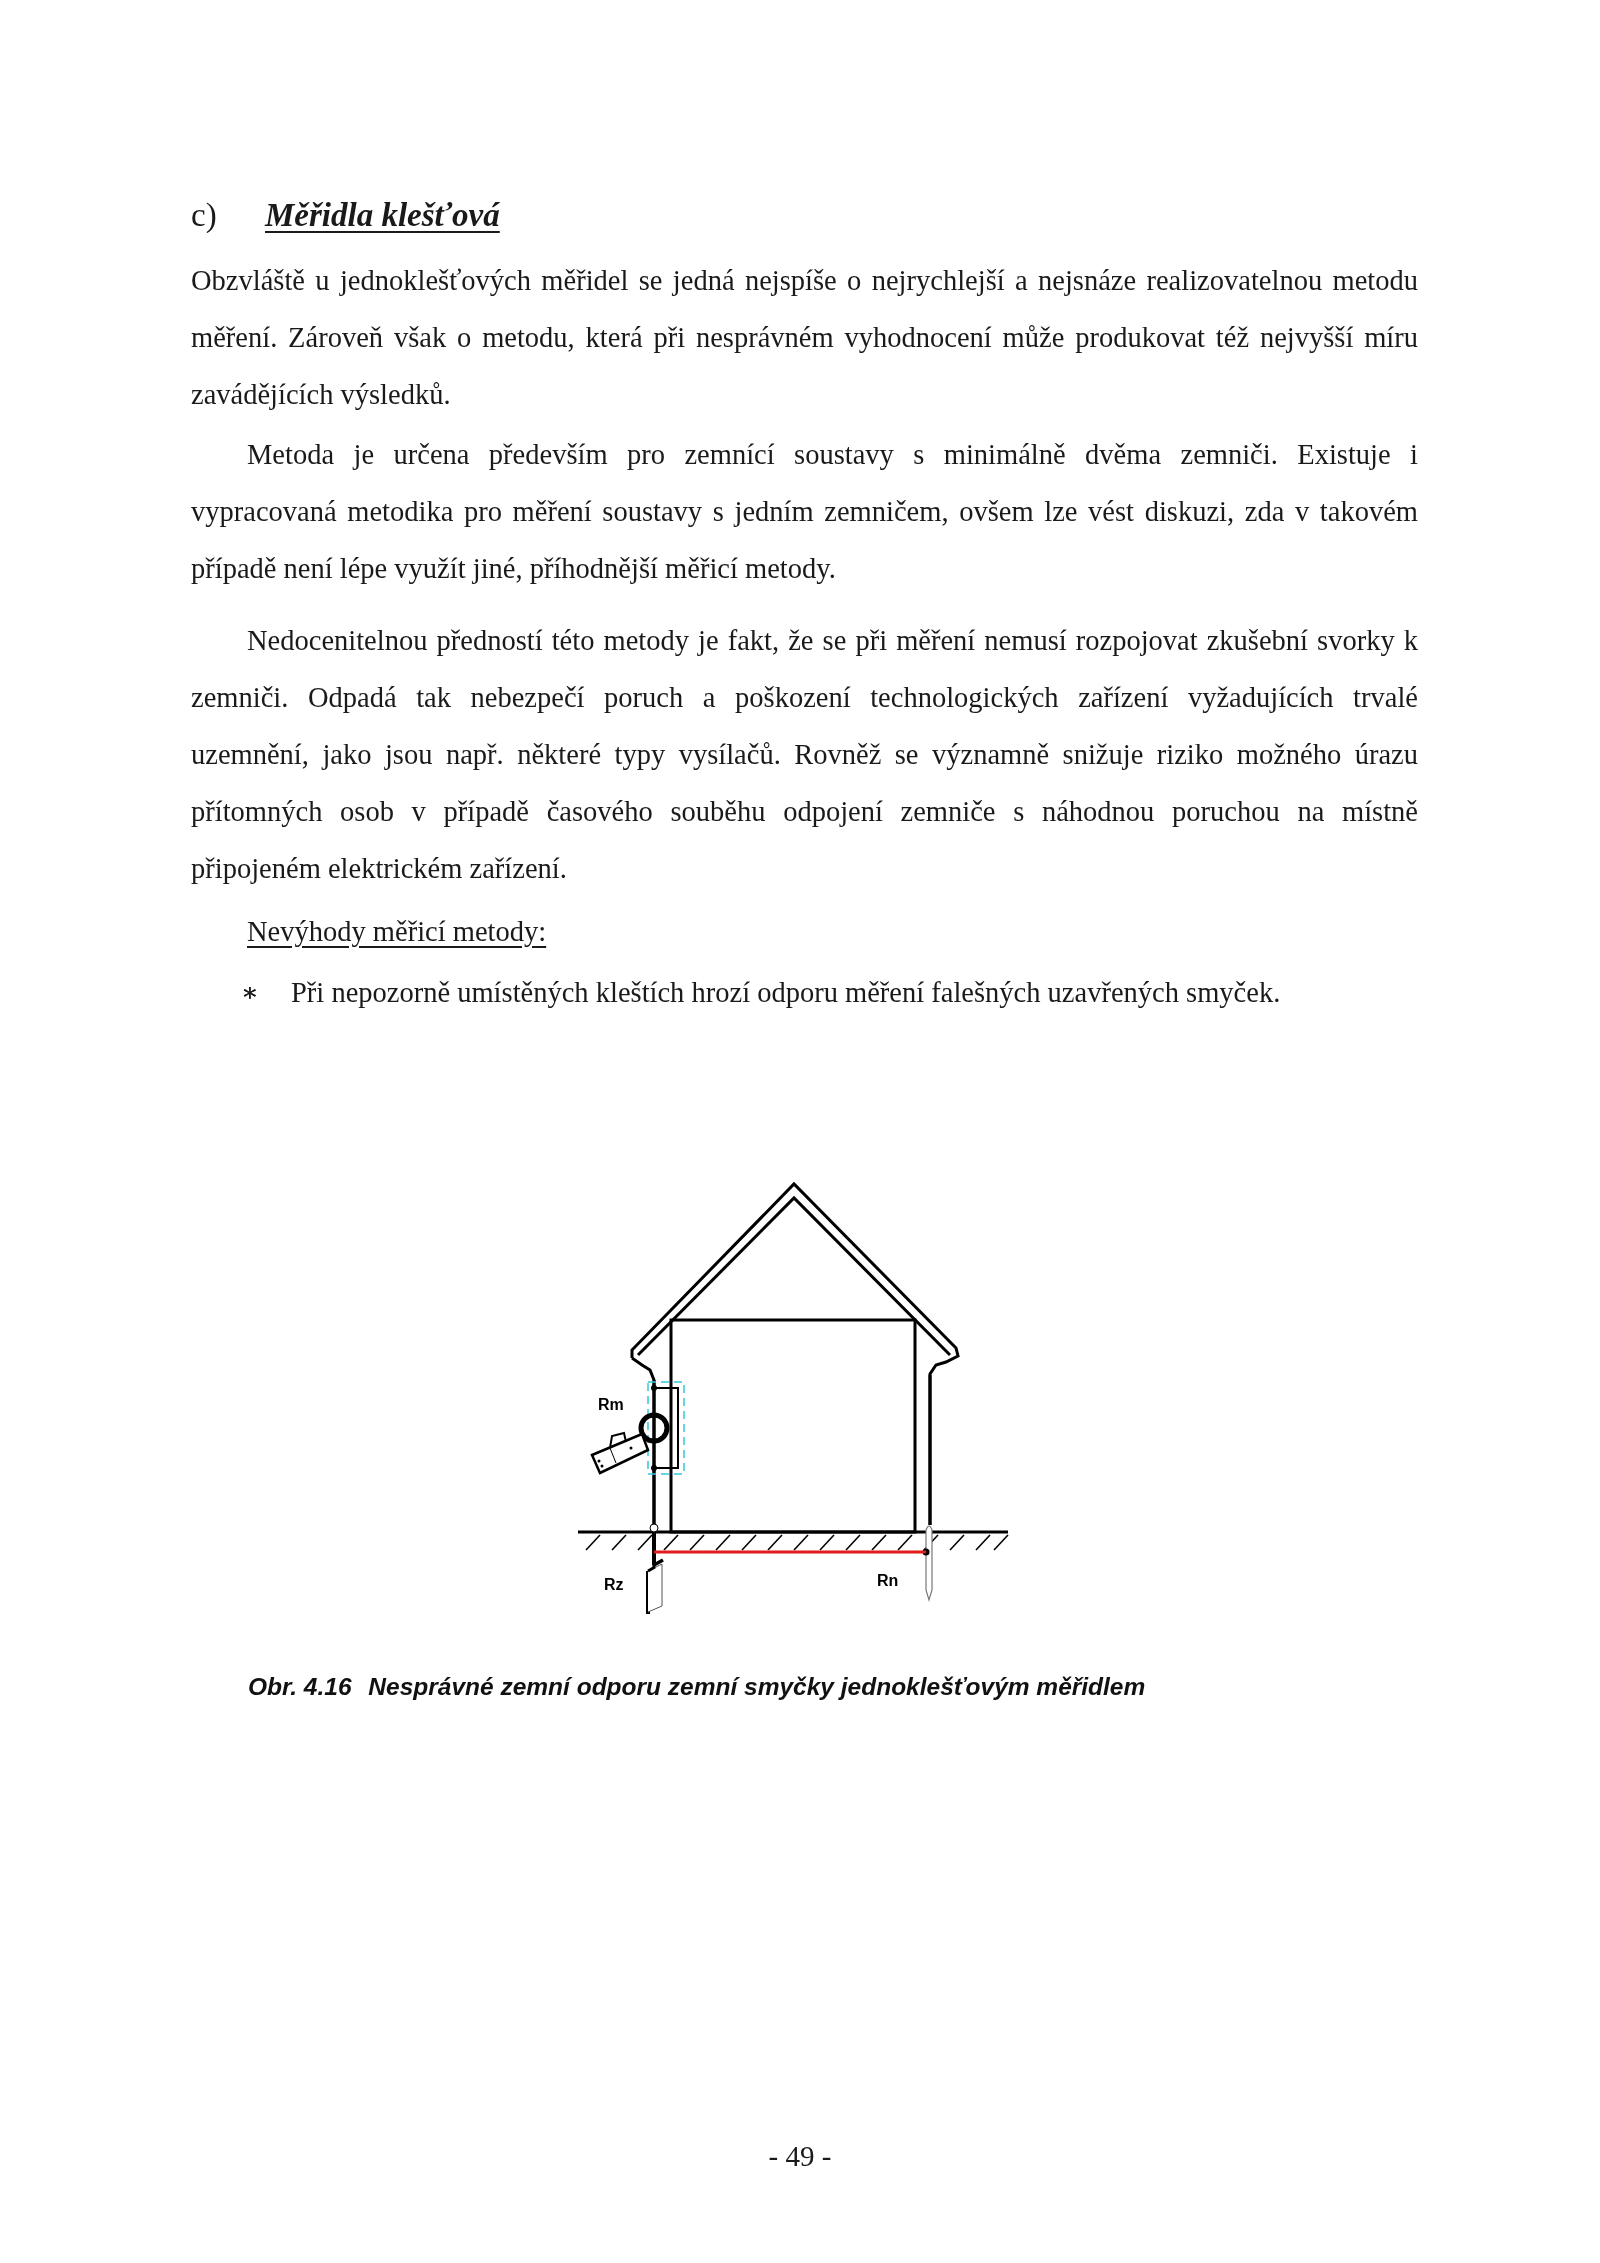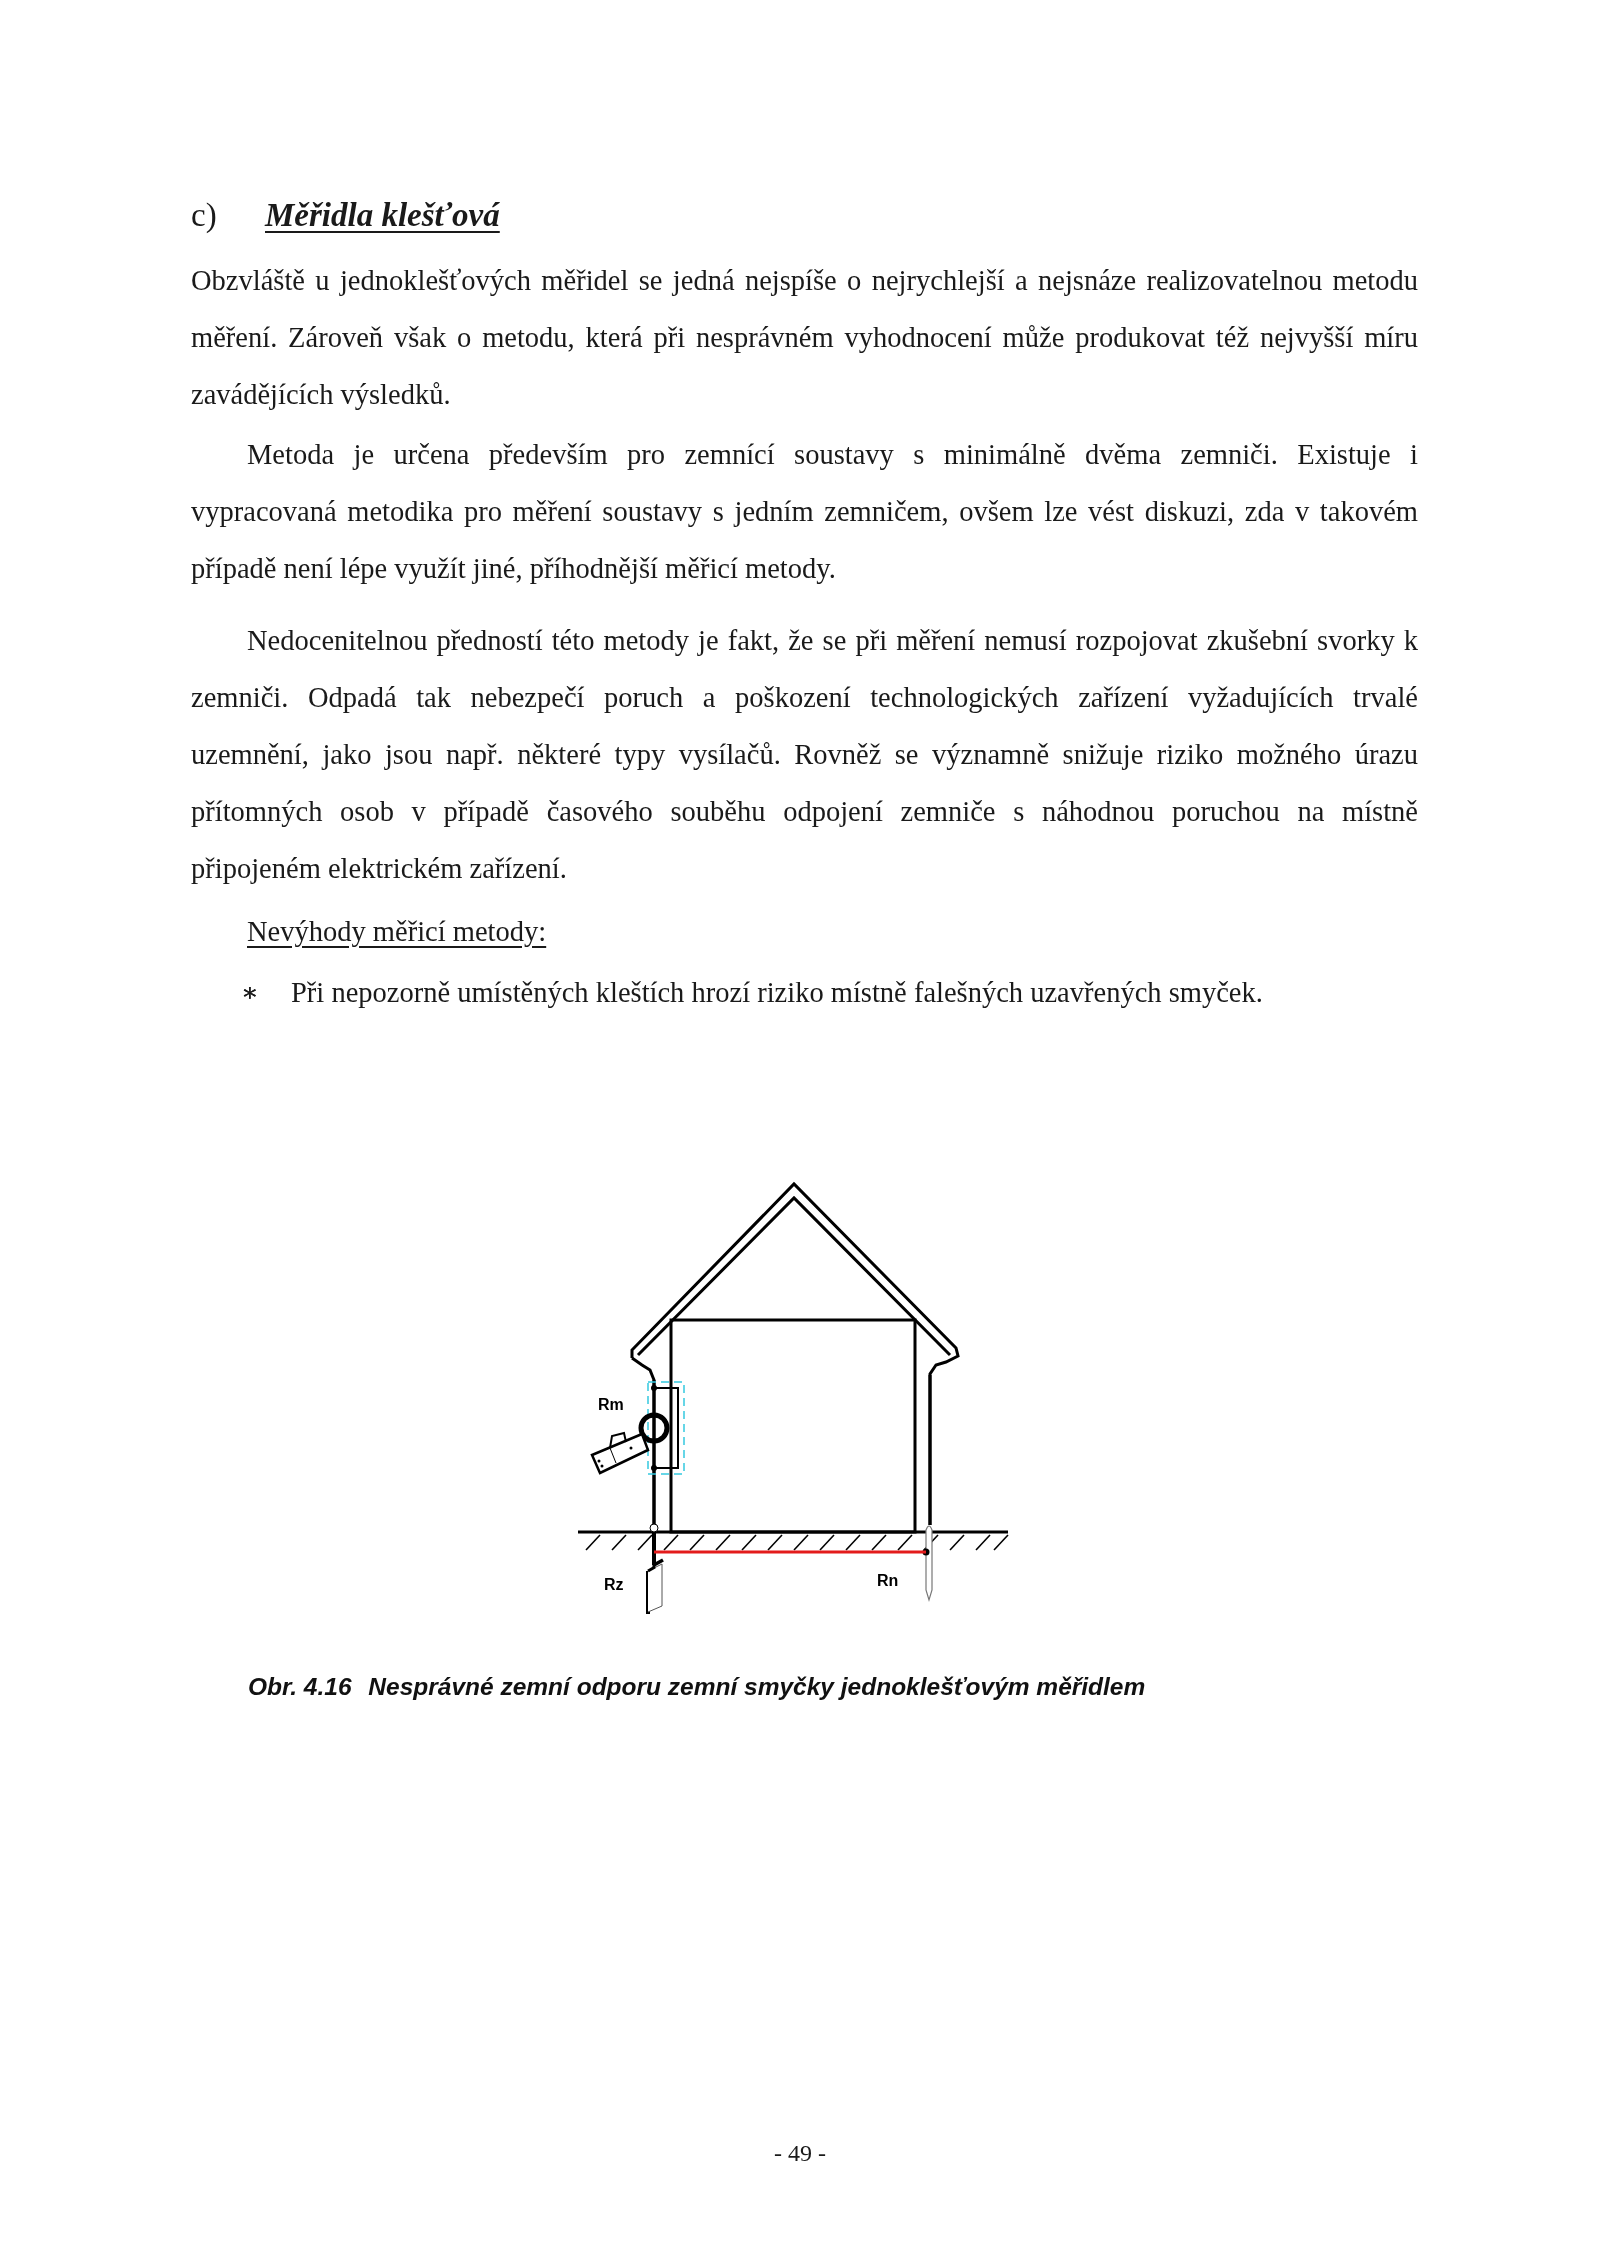--- a/index.html
+++ b/index.html
@@ -17,21 +17,21 @@
   .p3 { top: 612px; text-indent: 56px; }
   .subhead { position: absolute; left: 247px; top: 903px; font-size: 28.5px; line-height: 57px;
              text-decoration: underline; text-underline-offset: 5px; }
   .bullets { position: absolute; left: 191px; top: 964px; width: 1227px; margin: 0; padding: 0; list-style: none; }
   .bullets li { position: relative; padding-left: 100px; font-size: 28.5px; line-height: 57px; text-align: justify; }
   .bullets li .mark { position: absolute; left: 50px; top: 0; font-size: 26px; }
   .figure { position: absolute; left: 570px; top: 1170px; width: 460px; height: 460px; }
   .caption { position: absolute; left: 248px; top: 1673px; font-family: "Liberation Sans", "DejaVu Sans", sans-serif;
              font-weight: bold; font-style: italic; font-size: 24.5px; color: #111; }
   .caption .num { margin-right: 10px; }
-  .page-number { position: absolute; left: 0; width: 1600px; top: 2140px; text-align: center; font-size: 24px; }
+  .page-number { position: absolute; left: 0; width: 1600px; top: 2140px; text-align: center; font-size: 29px; }
   svg text { font-family: "Liberation Sans", "DejaVu Sans", sans-serif; font-weight: bold; }
 </style>
 </head>
 <body>
 
 <div class="page">
 
   <div class="heading">
     <span class="letter">c)</span><span class="title">Měřidla klešťová</span>
   </div>
@@ -41,21 +41,21 @@
   <p class="text p3" style="margin:0">Nedocenitelnou předností této metody je fakt, že se při měření nemusí rozpojovat zkušební svorky k zemniči. Odpadá tak nebezpečí poruch a poškození technologických zařízení vyžadujících trvalé uzemnění, jako jsou např. některé typy vysílačů. Rovněž se významně snižuje riziko možného úrazu přítomných osob v případě časového souběhu odpojení zemniče s náhodnou poruchou na místně připojeném elektrickém zařízení.</p>
 
   <div class="subhead">Nevýhody měřicí metody:</div>
 
   <ul class="bullets">
     <li>
       <span class="mark">∗</span>
     </li>
     <li>
       <span class="mark">∗</span>
-      <span>Při nepozorně umístěných kleštích hrozí riziko místně falešných uzavřených smyček.</span>
+      <span>Při nepozorně umístěných kleštích hrozí odporu měření falešných uzavřených smyček.</span>
     </li>
   </ul>
 
   <svg class="figure" viewBox="0 0 460 460">
     <g fill="none" stroke="#000" stroke-width="3" stroke-linejoin="miter">
 
       <path d="M62,188 L62,180 L224,14 L386,178 L388,186 L376,192 L366,195 L360,204 L360,355"></path>
 
       <path d="M68,185 L224,28 L380,185"></path>
 

